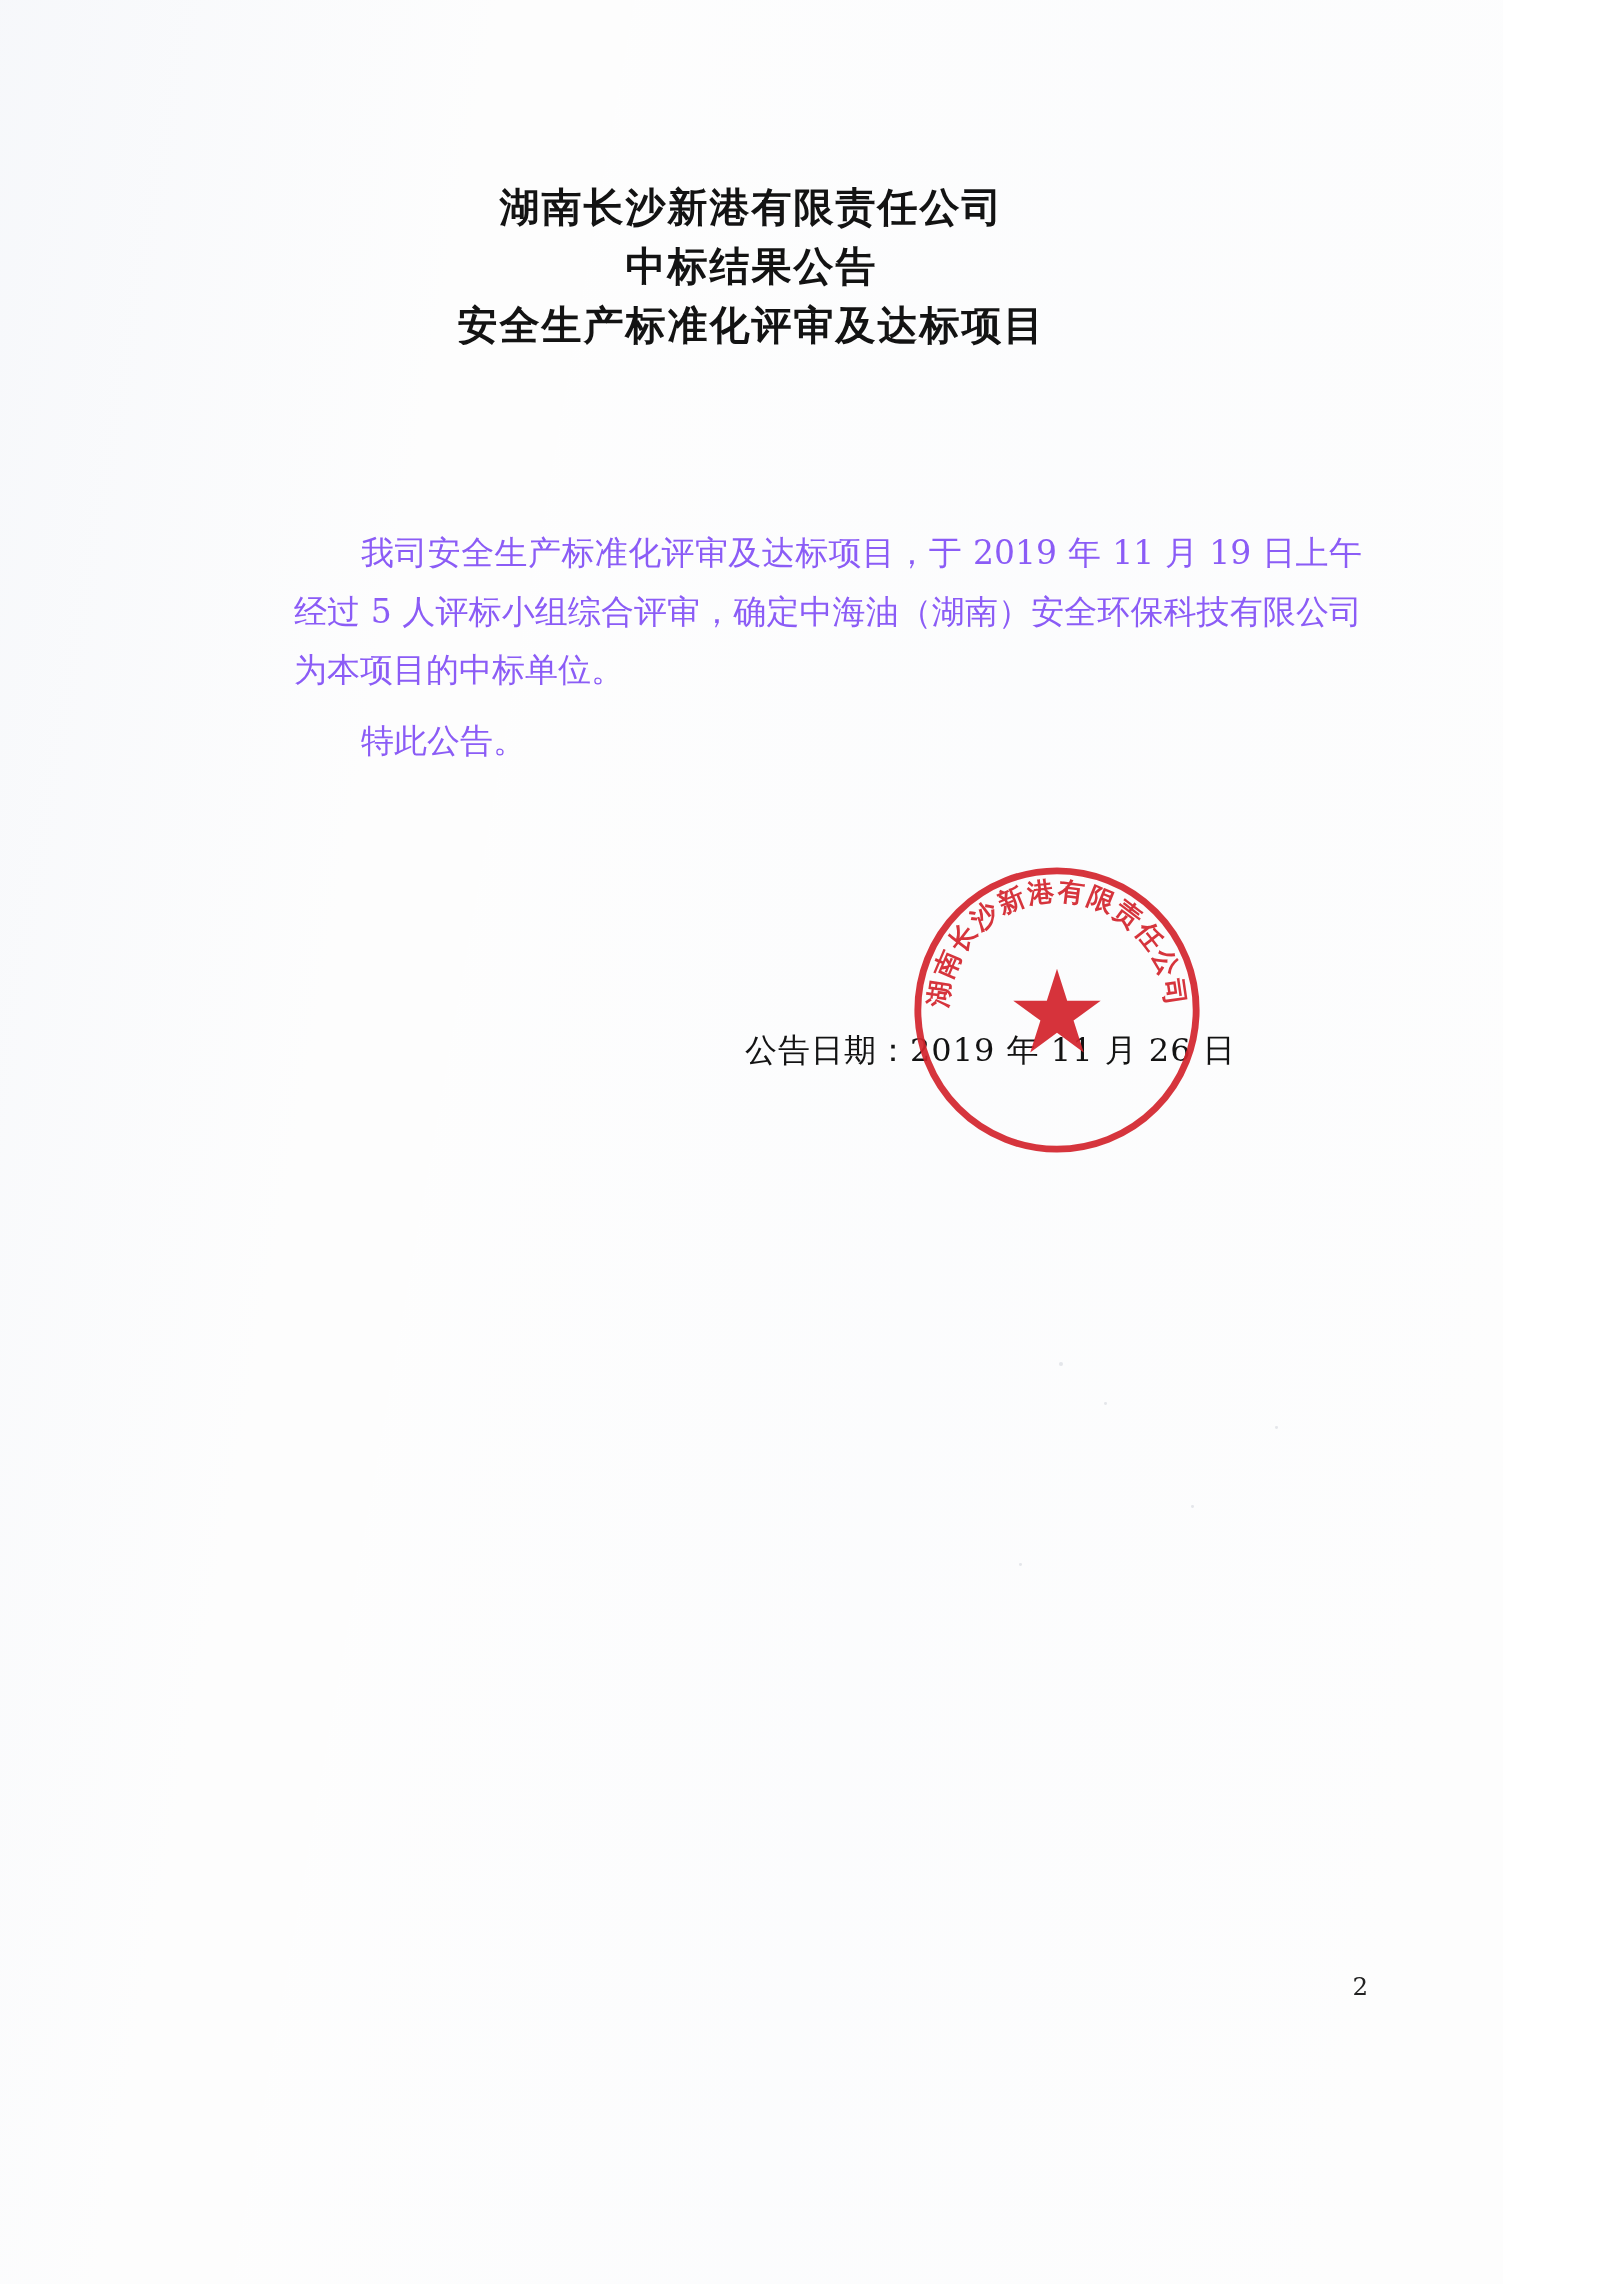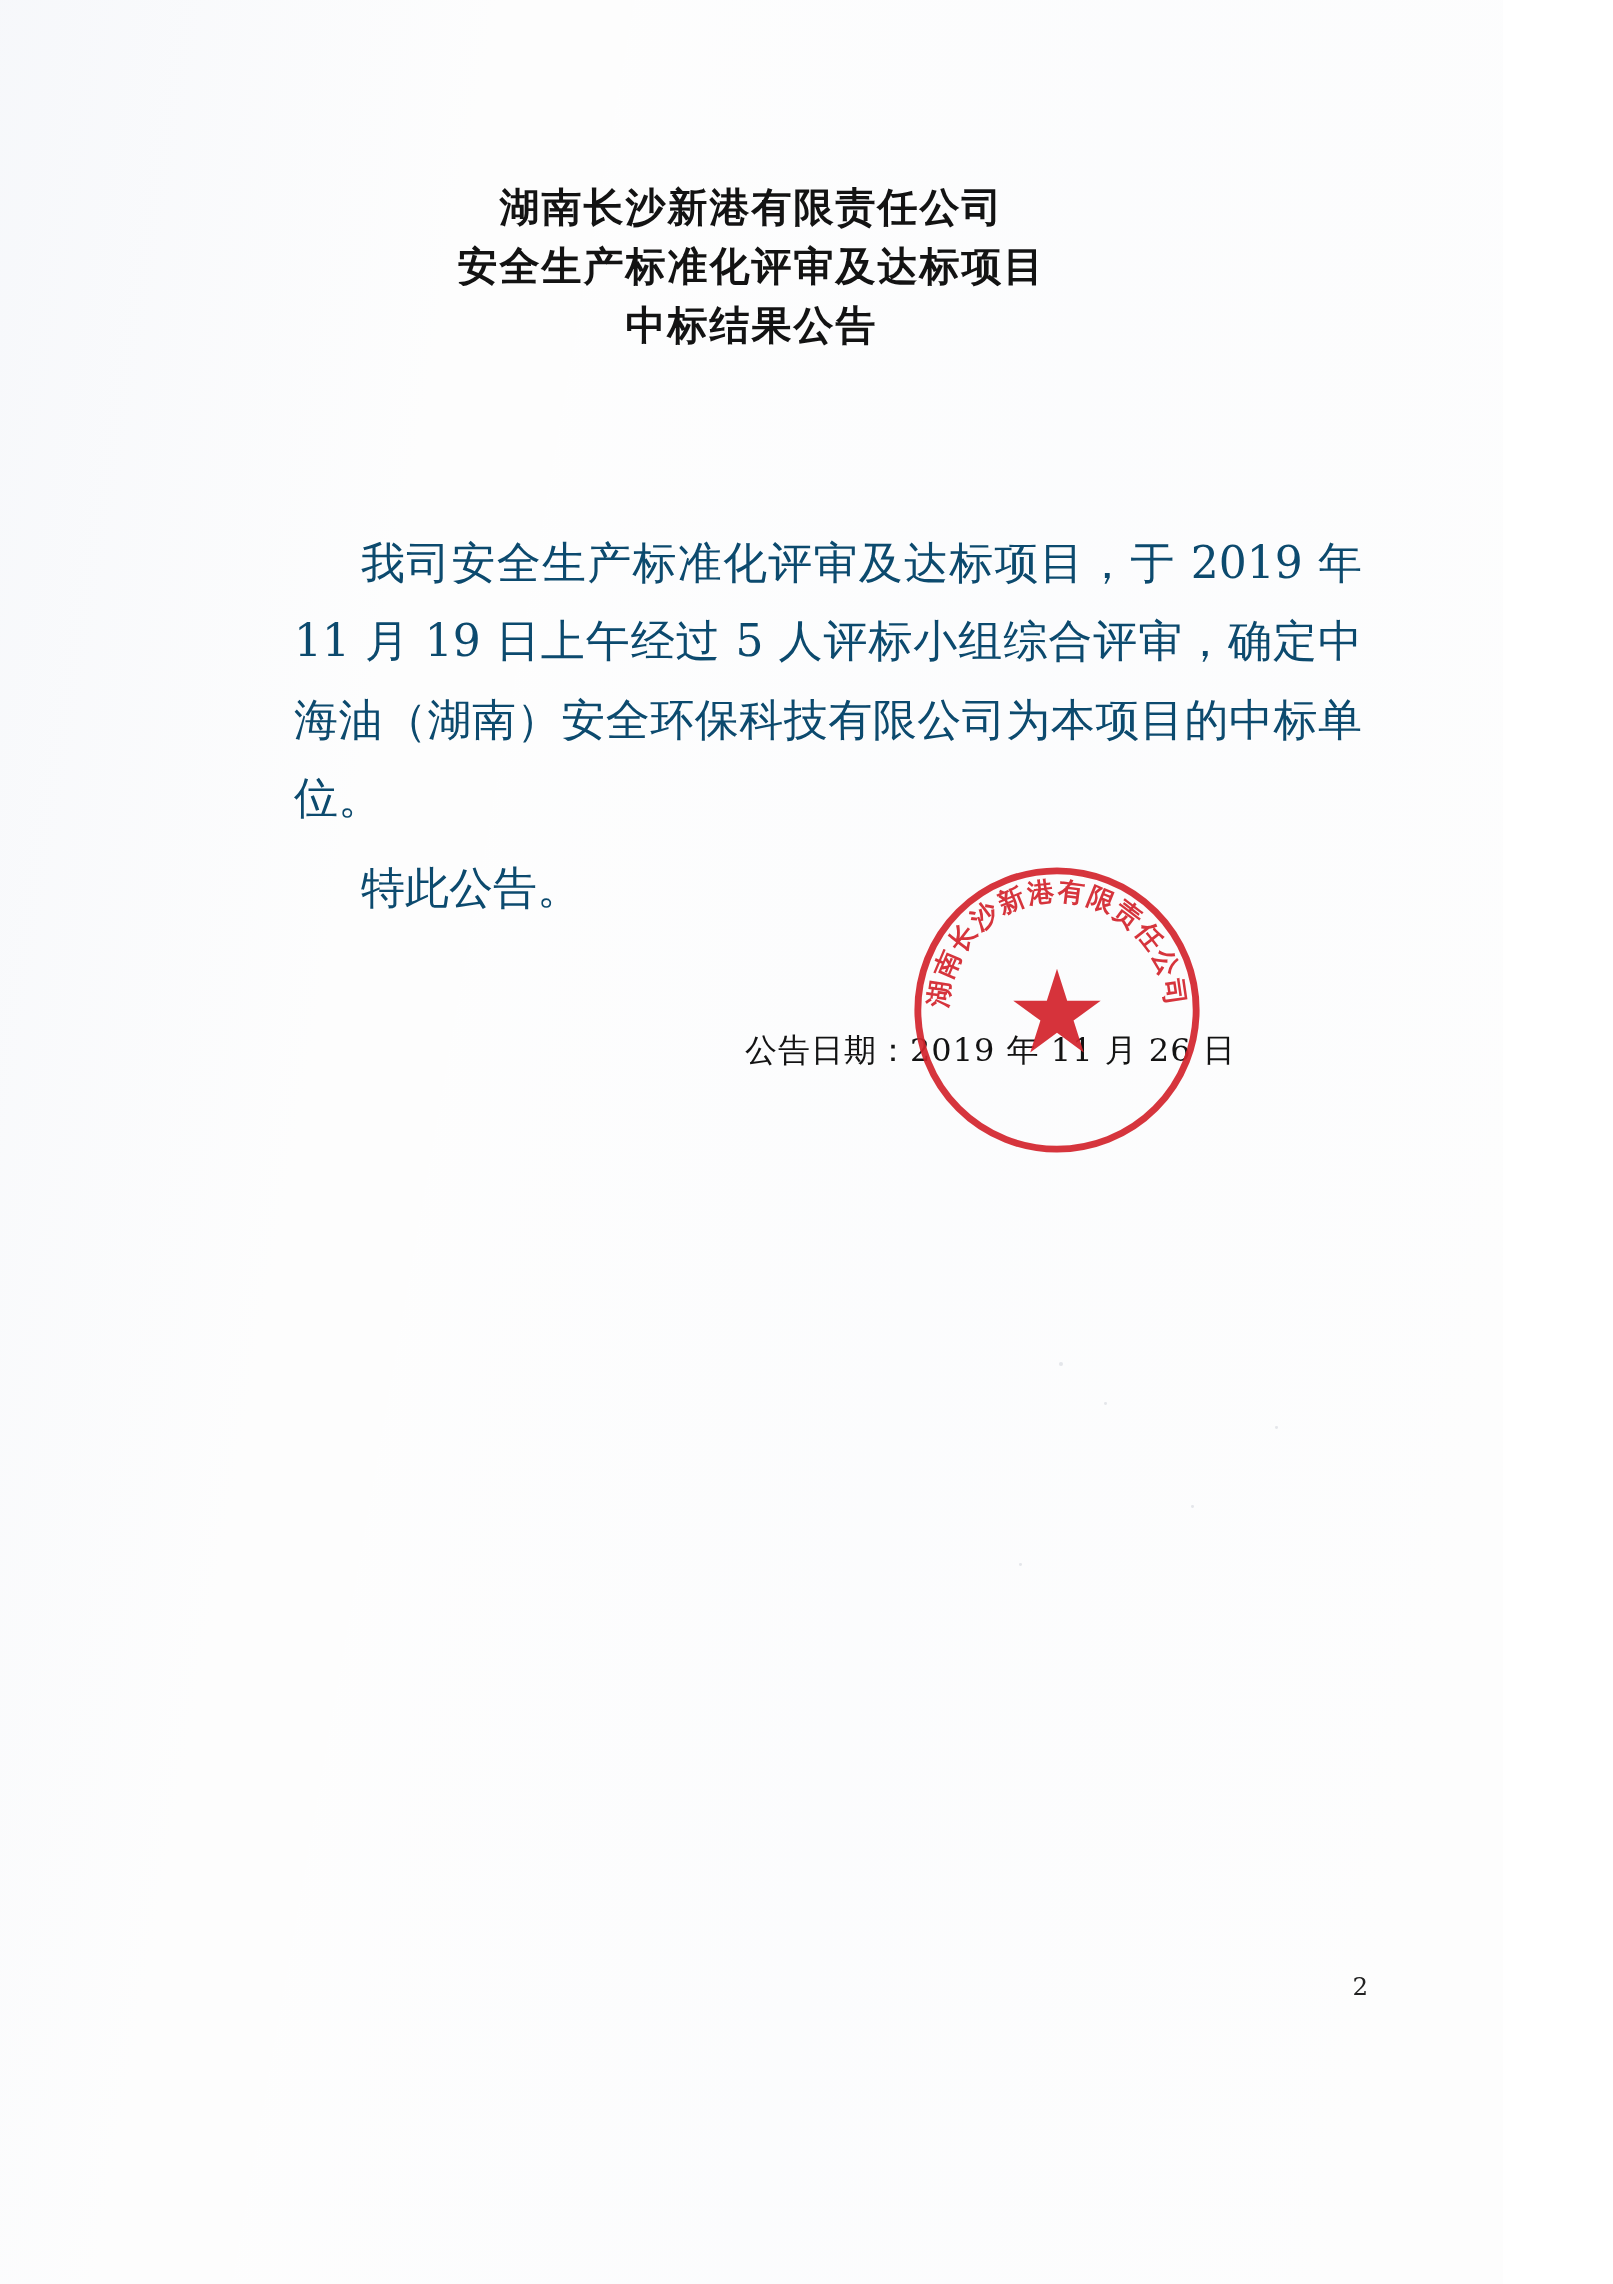--- a/index.html
+++ b/index.html
@@ -49,23 +49,23 @@
     line-height: 1.48;
   }
   .body-block {
     position: absolute;
     left: 294px;
     top: 524px;
     width: 1068px;
   }
   .para {
     font-family: "DejaVu Serif", "Liberation Serif", serif;
-    font-size: 44px;
+    font-size: 33px;
     line-height: 1.78;
-    color: #0c4a6e;
+    color: #8b5cf6;
     text-align: justify;
     text-justify: inter-ideograph;
     margin: 0 0 3.9px 0;
     text-indent: 67px;
   }
   .para.second {
     margin-top: 11.8px;
   }
   .date-line {
     position: absolute;
@@ -112,22 +112,22 @@
 </style>
 </head>
 <body>
 
 <div class="page">
 
   <div class="content">
 
     <div class="title-block">
       <div class="title-line">湖南长沙新港有限责任公司</div>
+      <div class="title-line">中标结果公告</div>
       <div class="title-line">安全生产标准化评审及达标项目</div>
-      <div class="title-line">中标结果公告</div>
     </div>
 
     <div class="body-block">
       <p class="para">我司安全生产标准化评审及达标项目，于 2019 年 11 月 19 日上午经过 5 人评标小组综合评审，确定中海油（湖南）安全环保科技有限公司为本项目的中标单位。</p>
       <p class="para second">特此公告。</p>
     </div>
 
     <div class="date-line">公告日期：2019 年 11 月 26 日</div>
 
     <div class="seal">

